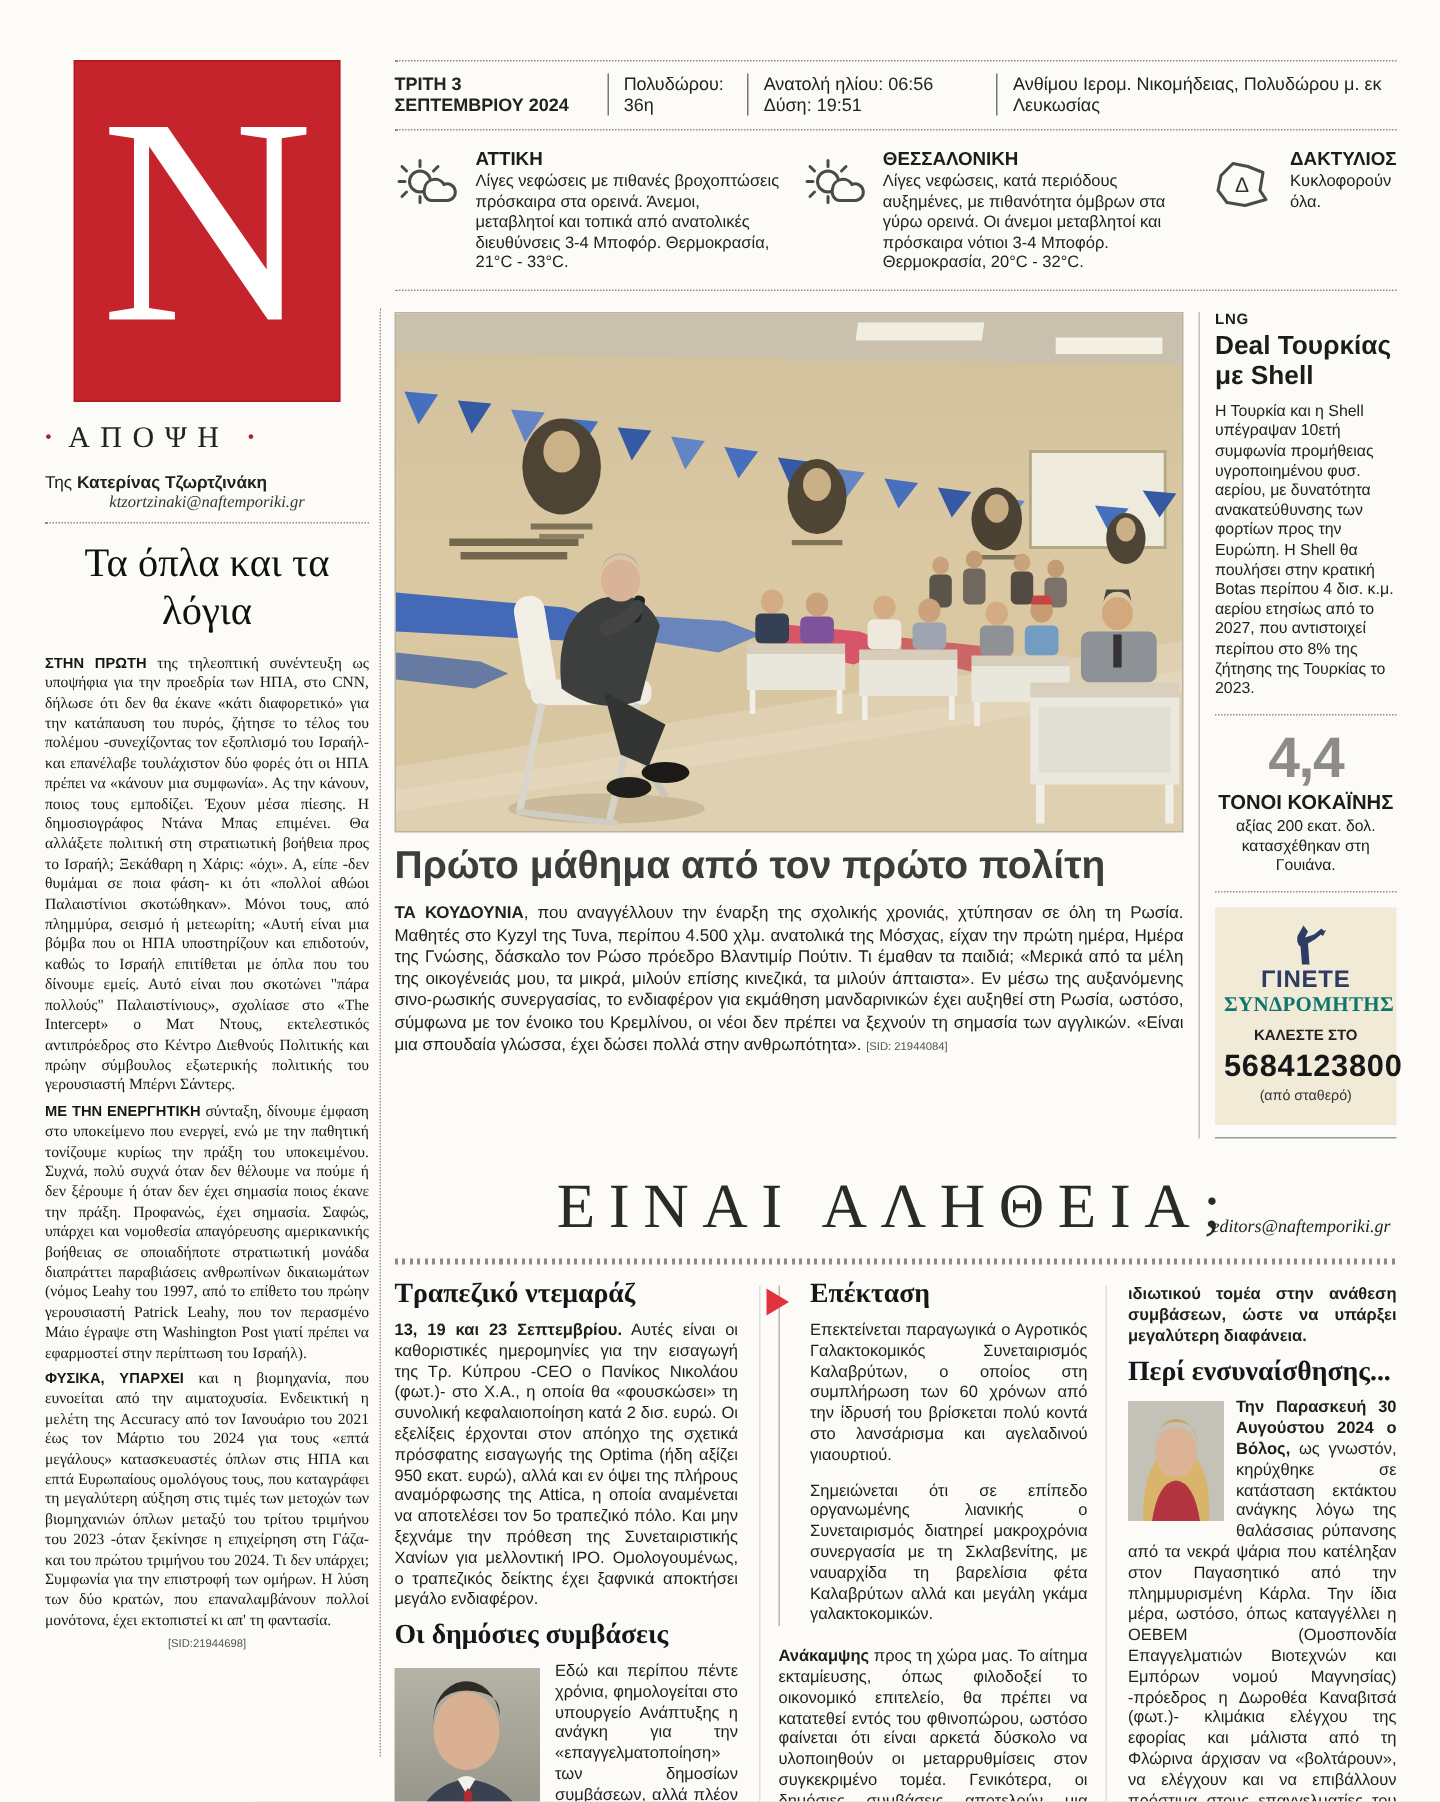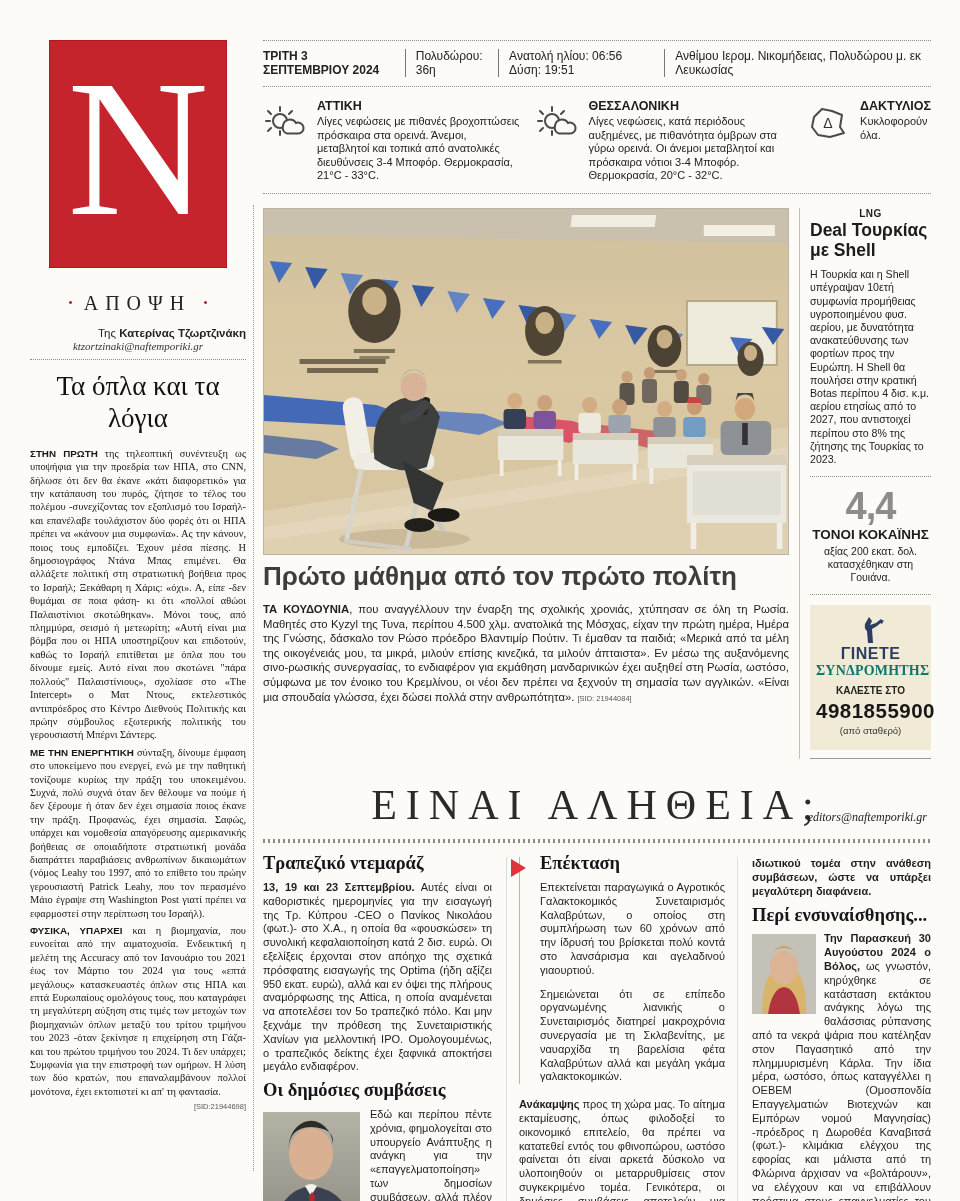--- a/index.html
+++ b/index.html
@@ -13,34 +13,34 @@
   .left-rail { position:absolute; left:30px; top:40px; width:216px; }
   .logo-box {
     width:178px; height:228px; margin:0 auto; background:#c5242d;
     display:flex; align-items:center; justify-content:center;
     box-shadow:inset 0 0 0 1px rgba(120,0,0,.3);
   }
   .logo-n {
     font-family:"Liberation Serif", serif; font-size:196px; line-height:1;
     color:#fff; font-weight:400; transform:translateY(-6px);
   }
-  .apopsi { text-align:center; margin-top:24px; font-family:"Liberation Serif",serif;
+  .apopsi { text-align:left; margin-top:13px; font-family:"Liberation Serif",serif;
     font-size:20px; letter-spacing:7px; color:#222; }
   .apopsi .blt { color:#a8232c; font-size:13px; letter-spacing:0; vertical-align:3px;}
-  .byline { text-align:right; margin-top:12px; font-size:11.5px; color:#222; }
+  .byline { text-align:left; margin-top:12px; font-size:11.5px; color:#222; }
   .byline b { font-weight:bold; }
   .byline-email { text-align:center; font-family:"Liberation Serif",serif; font-style:italic;
     font-size:11px; margin-top:1px; color:#333; }
   .dotrule { border-top:1px dotted #8f8d86; margin:7px 0; }
   .op-title { font-family:"Liberation Serif",serif; font-size:27px; line-height:1.2;
     text-align:center; margin:10px 0 12px; color:#111; }
   .op-body p { font-family:"Liberation Serif",serif; font-size:10.4px; line-height:13.4px;
     text-align:justify; color:#171717; margin-bottom:4px; }
   .op-body .lead { font-family:"Liberation Sans",sans-serif; font-weight:bold; font-size:9.8px; }
-  .sid { font-size:7.5px; color:#555; text-align:right; margin-top:2px; }
+  .sid { font-size:7.5px; color:#555; text-align:center; margin-top:2px; }
   .v-dotted { position:absolute; left:253px; top:205px; bottom:30px; border-left:1px dotted #9a988f; }
 
   
   .main { position:absolute; left:263px; top:40px; width:668px; }
   .date-row {
     border-top:1px dotted #8f8d86; border-bottom:1px dotted #8f8d86;
     padding:8px 0 9px; display:flex; align-items:center; font-size:12px; color:#222;
   }
   .date-row .seg { padding:0 10px; border-left:1px solid #777; line-height:14px; }
   .date-row .seg:first-child { border-left:none; padding-left:0; font-weight:bold; }
@@ -56,21 +56,21 @@
   .middle-band { display:flex; margin-top:14px; }
   .photo-col { flex:1; min-width:0; padding-right:10px; }
   .photo-frame { border:1px solid #b9b4a8; line-height:0; }
   .photo-credit { text-align:right; font-size:7.5px; letter-spacing:.5px; color:#666; padding:3px 2px 0; }
   .headline { font-size:26px; font-weight:bold; color:#3d3d3d; margin:6px 0 10px; }
   .caption { font-size:11.3px; line-height:14.6px; color:#222; text-align:justify; }
   .caption .lead { font-weight:bold; }
   .caption .csid { font-size:7.5px; color:#555; }
 
   .rail { width:132px; border-left:1px solid #c3c0b6; padding-left:10px; font-size:10.6px; }
-  .rail .kicker { font-weight:bold; font-size:10px; letter-spacing:.5px;text-align:center; }
+  .rail .kicker { font-weight:bold; font-size:10px; letter-spacing:.5px; }
   .rail .rtitle { font-size:17.5px; font-weight:bold; line-height:1.12; margin:2px 0 8px; }
   .rail .rbody { line-height:13.2px; color:#222; }
   .stat { text-align:center; }
   .stat .num { font-size:38px; font-weight:bold; color:#8d8c88; line-height:1; letter-spacing:-1px;}
   .stat .stitle { font-size:13.5px; font-weight:bold; margin-top:2px; }
   .stat .sbody { font-size:10.5px; line-height:13px; margin-top:3px; }
   .subs { background:#f1ead6; text-align:center; padding:10px 6px 14px; }
   .subs .l1 { color:#2c3c63; font-weight:bold; font-size:16px; letter-spacing:.5px;text-align:center; }
   .subs .l2 { color:#0f766e; font-weight:bold; font-size:14px; letter-spacing:.2px;font-family:Liberation Serif, serif; }
   .subs .call { font-size:10px; font-weight:bold; margin-top:6px; color:#222; }
@@ -351,21 +351,21 @@
         <div class="subs">
           <div style="line-height:0;">
             <svg width="34" height="30" viewBox="0 0 34 30">
               <path d="M14 28 L13 16 Q10 14 11 9 L15 2 L18 6 L16 10 L22 8 L27 4 L29 6 L23 11 L18 14 L19 28 Z" fill="#2c3c63"></path>
               <path d="M25 7 l5 -2 l-2 4 z" fill="#2c3c63"></path>
             </svg>
           </div>
           <div class="l1">ΓΙΝΕΤΕ</div>
           <div class="l2">ΣΥΝΔΡΟΜΗΤΗΣ</div>
           <div class="call">ΚΑΛΕΣΤΕ ΣΤΟ</div>
-          <div class="phone">4981855900</div>
+          <div class="phone">5684123800</div>
           <div class="note">(από σταθερό)</div>
         </div>
         <div class="shortrule"></div>
       </div>
     </div>
 
     <div class="rumors">
       <div class="rum-head">
         <span class="rum-title">ΕΙΝΑΙ ΑΛΗΘΕΙΑ;</span>
         <span class="rum-email">editors@naftemporiki.gr</span>

